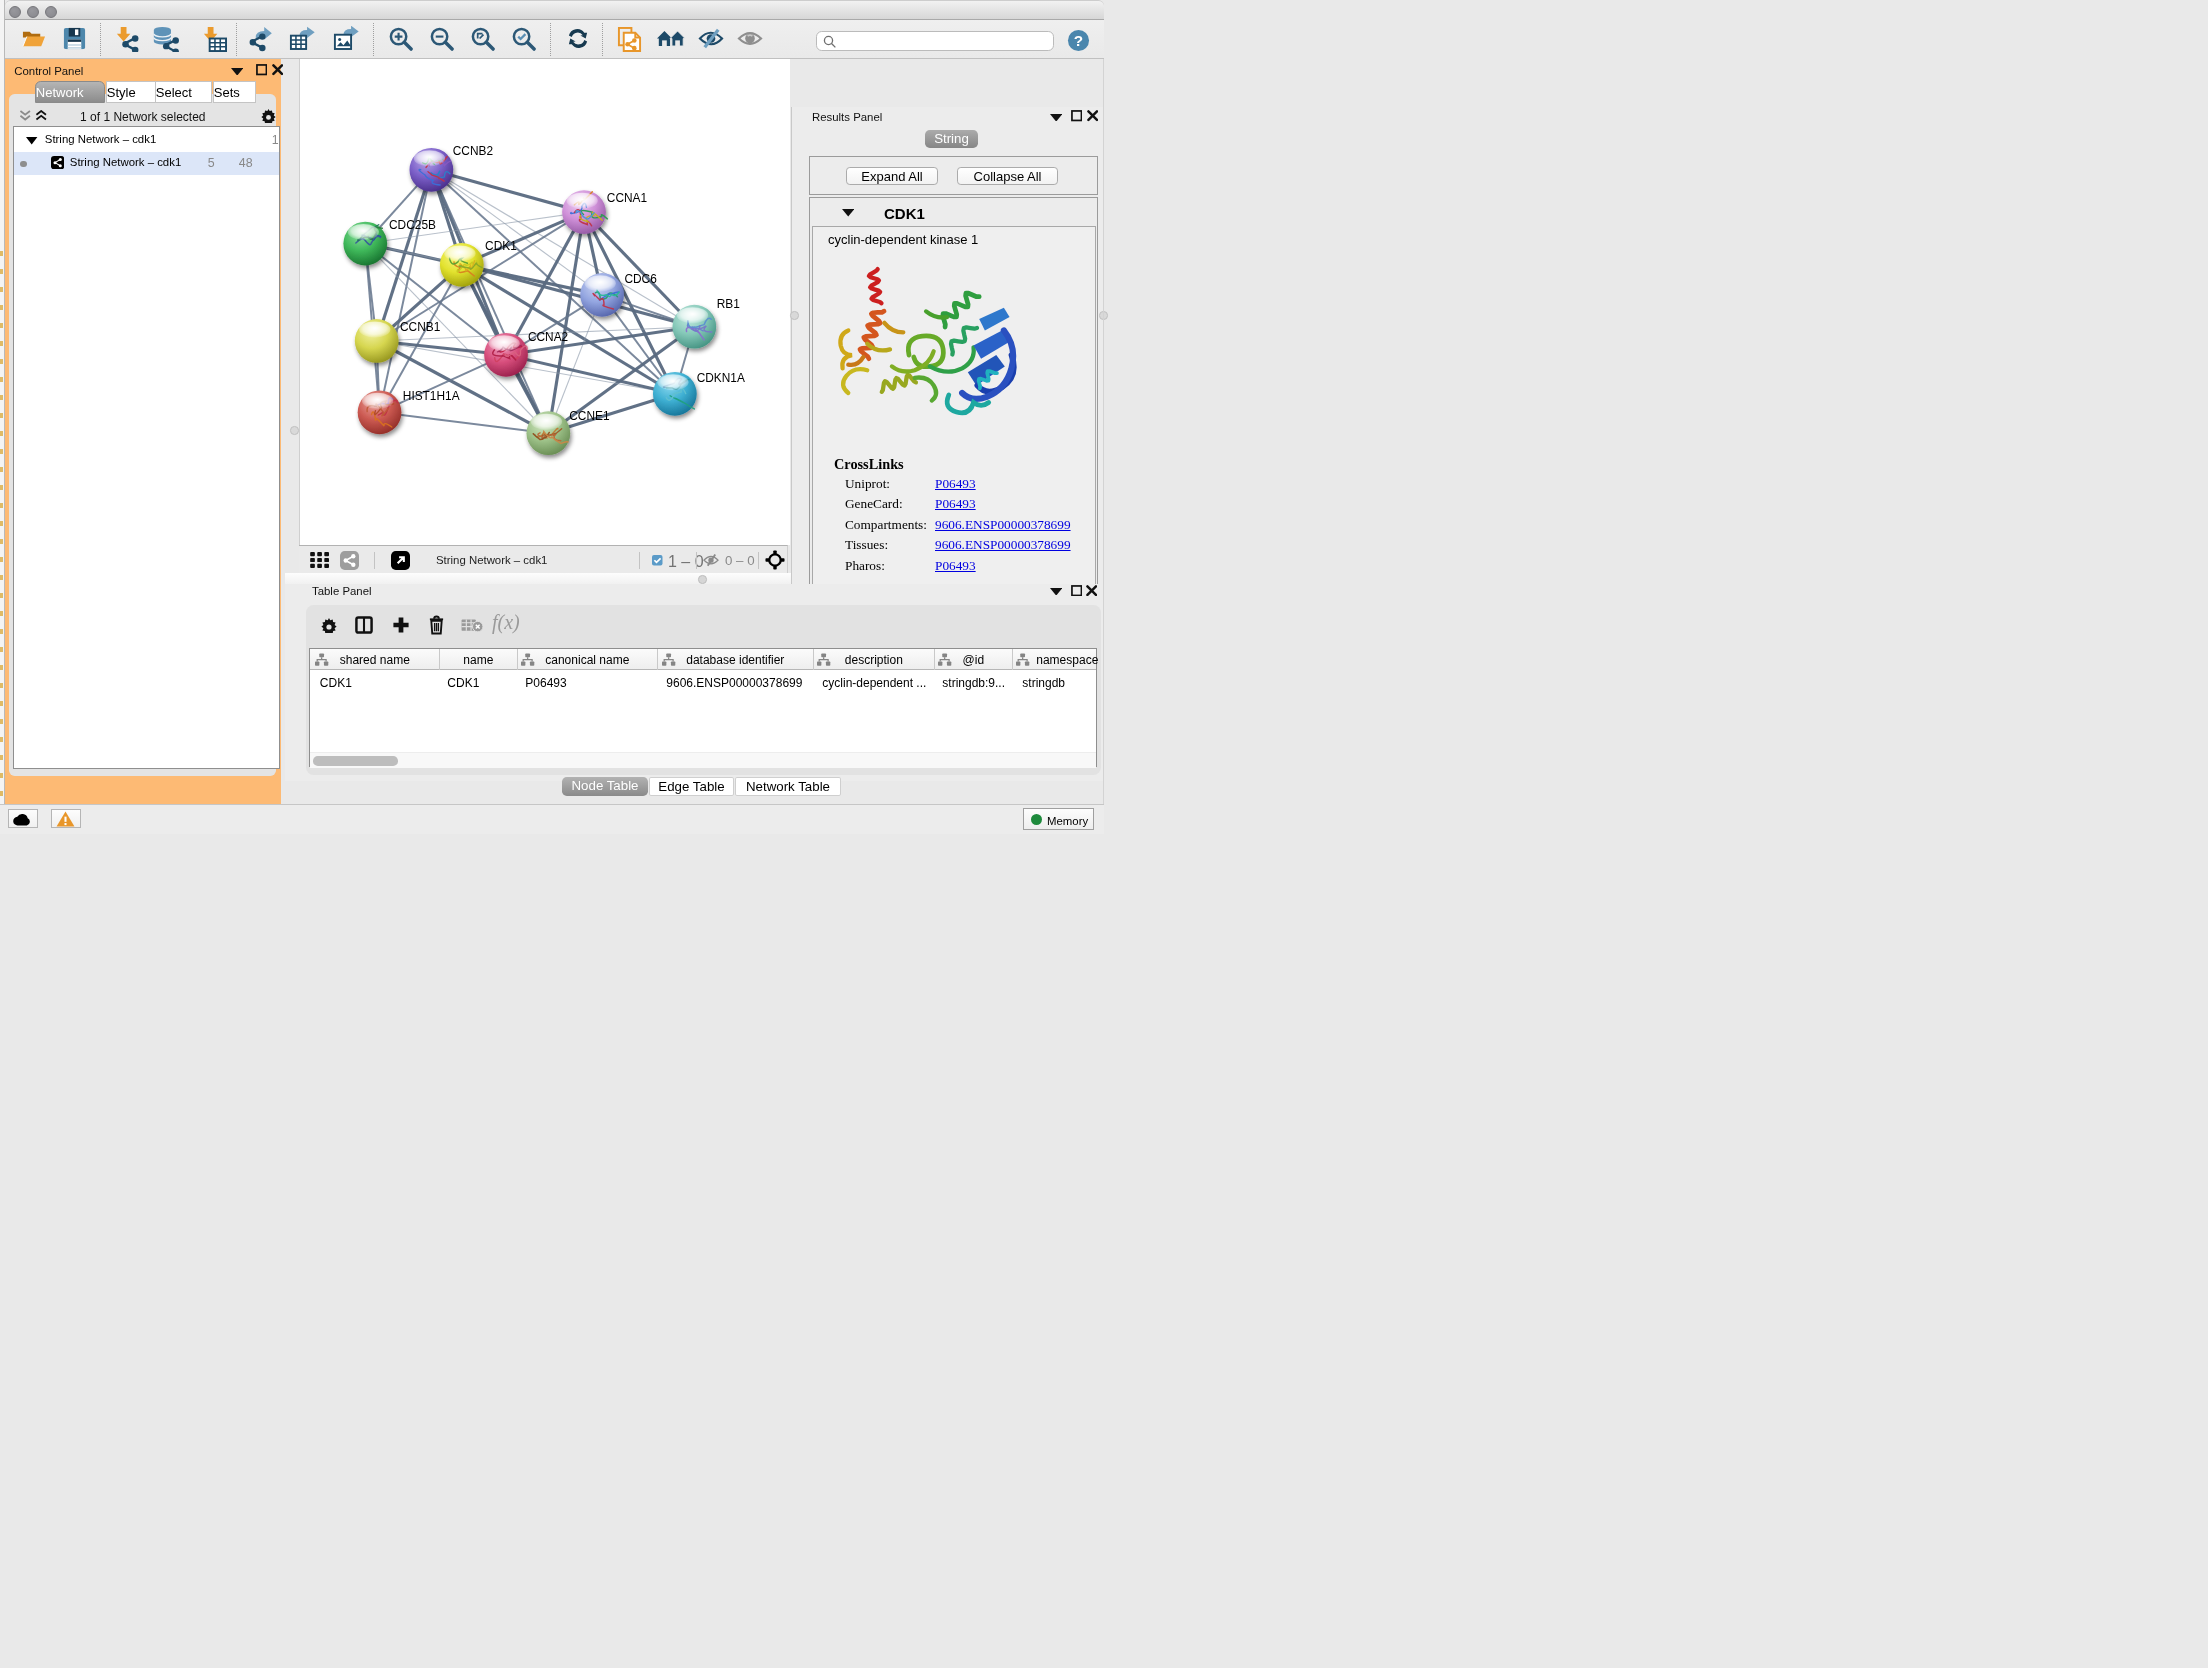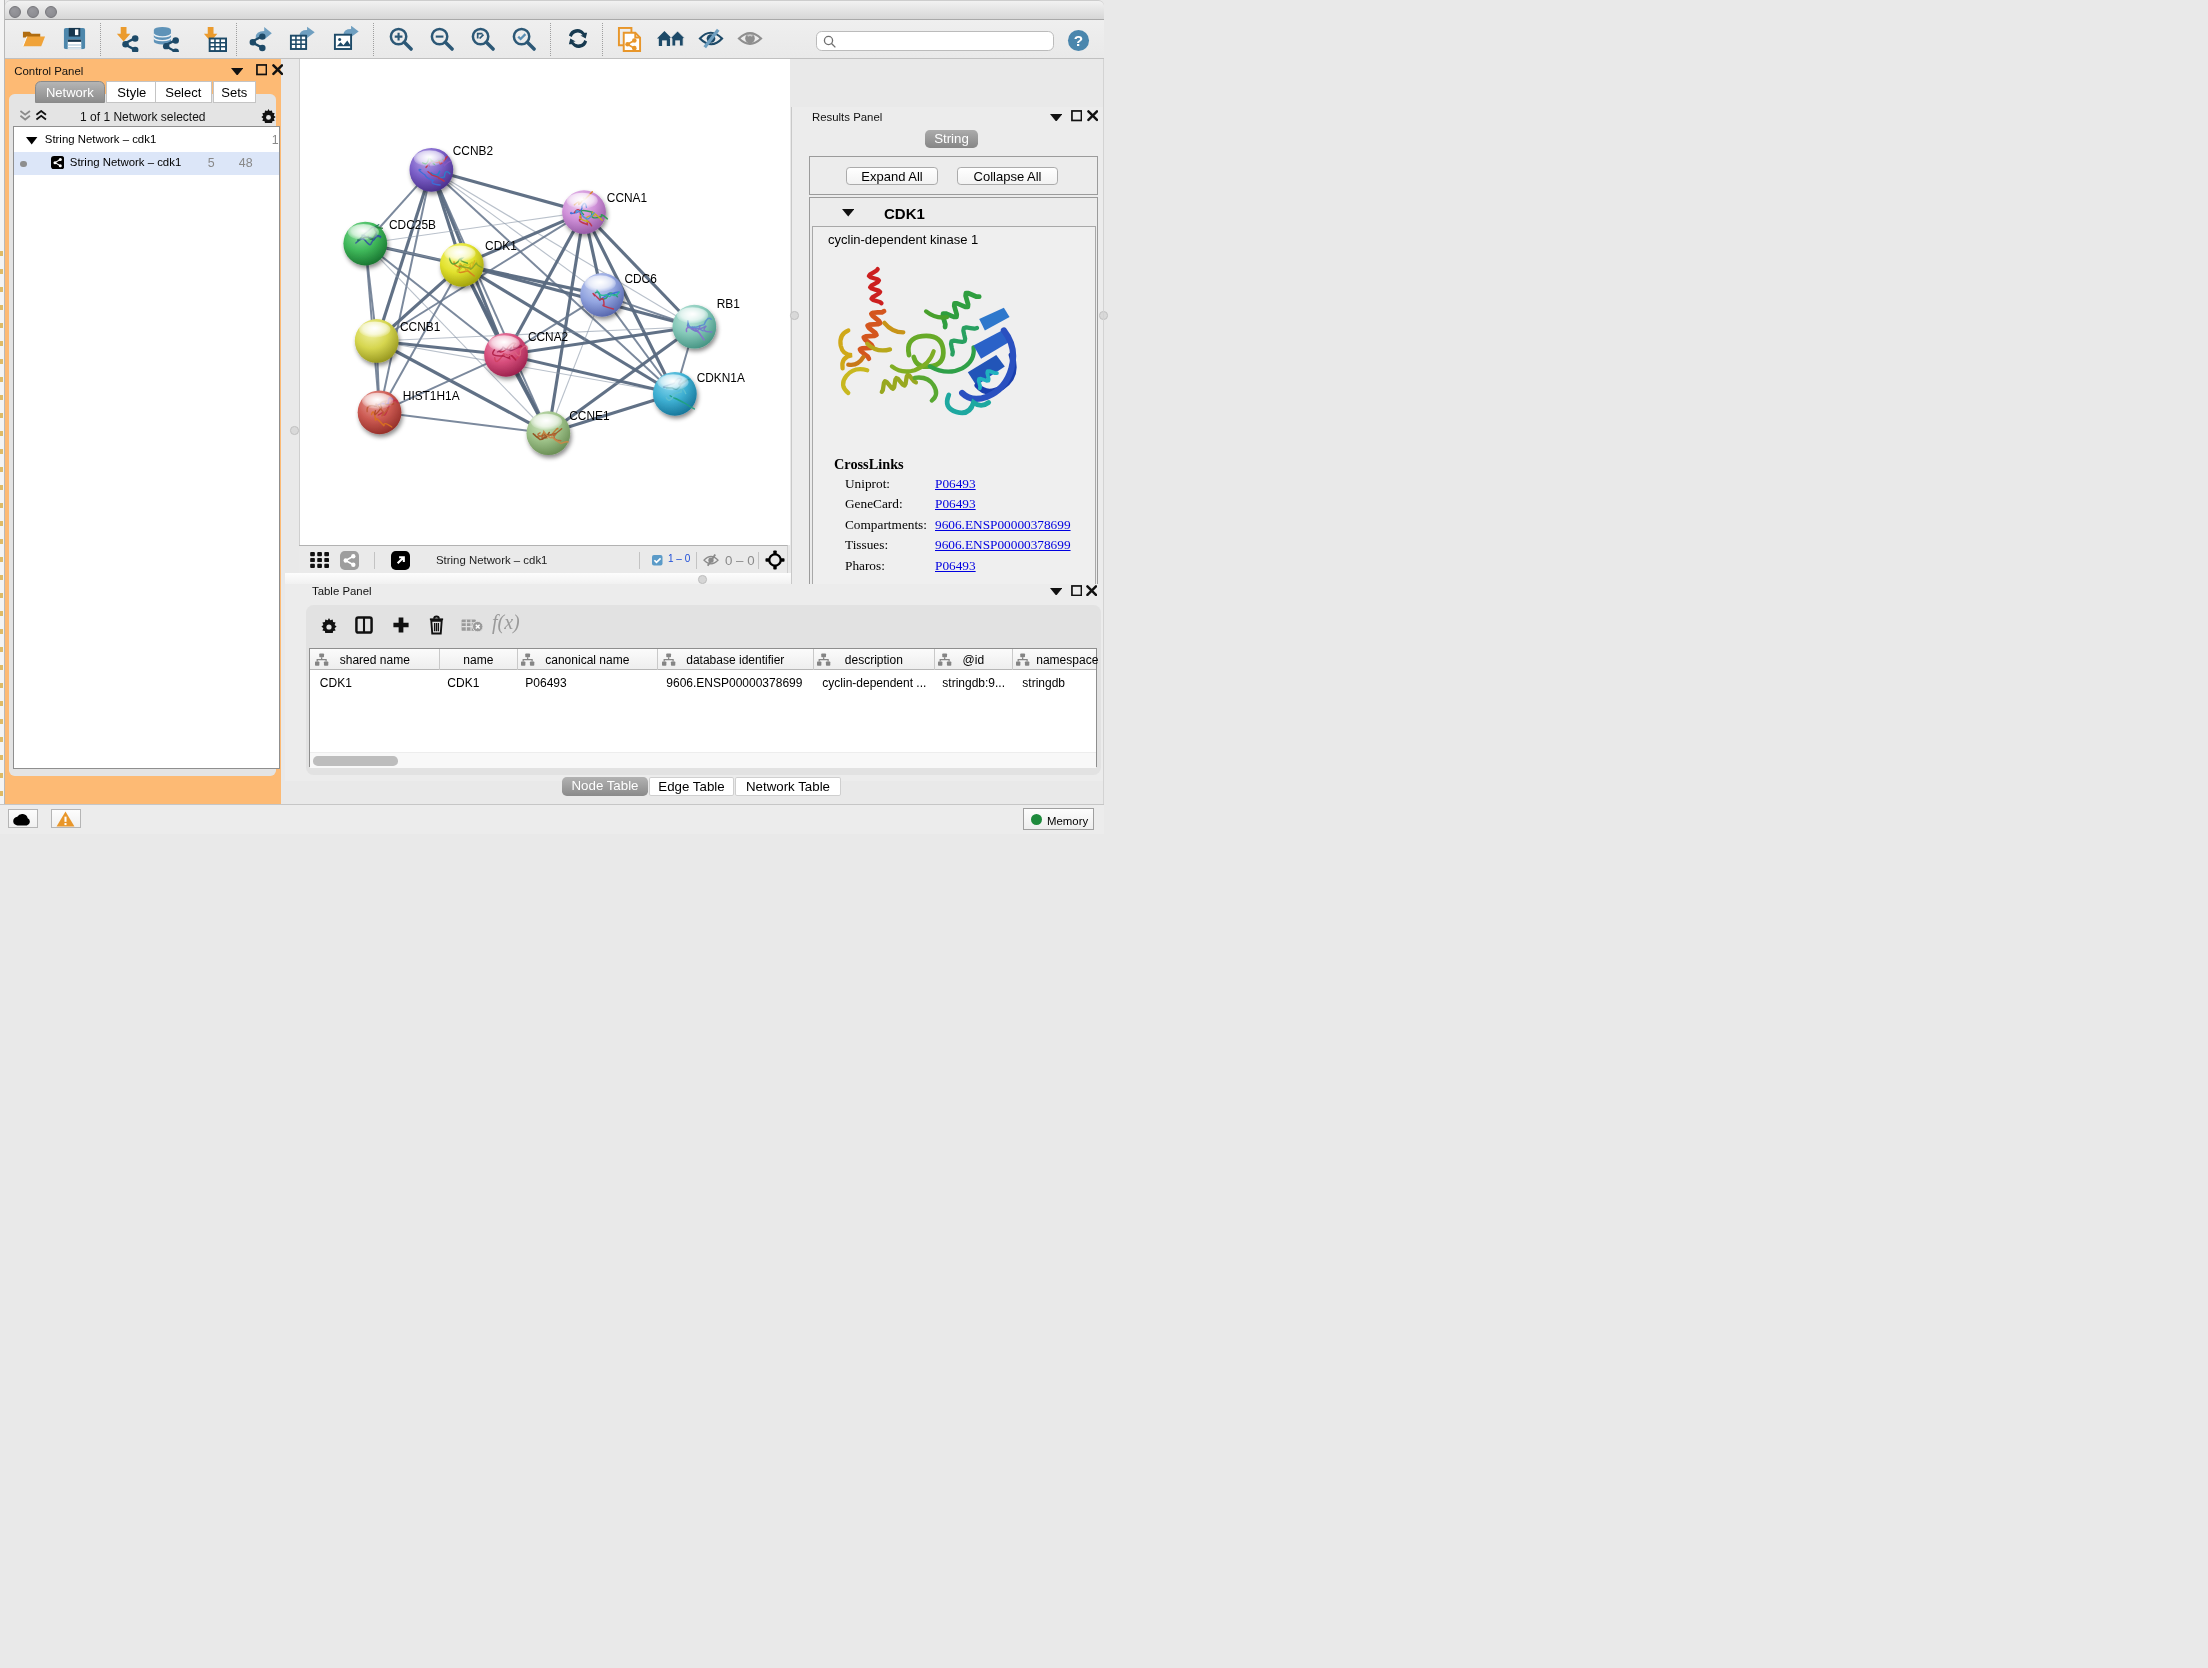--- a/index.html
+++ b/index.html
@@ -10,21 +10,21 @@
   .tl { top:4.8px; width:12px; height:12px; border-radius:50%; background:radial-gradient(circle at 40% 35%, #98989d, #87878c); border:0.5px solid #75757a; }
   #title { left:0; top:3.3px; width:1099px; text-align:center; font-size:12.4px; font-weight:bold; color:#3e3e3e; letter-spacing:0.1px; }
   #toolbar { left:4.8px; top:20px; width:1099px; height:39px; background:linear-gradient(#efefef,#e9e9e9); border-bottom:1px solid #c0c0c0; }
   .tsep { top:2.9px; height:33px; width:1px; border-left:1px dotted #9f9f9f; }
   .ticon { top:5.7px; }
   #searchbox { left:811px; top:10.5px; width:238px; height:20px; background:#fff; border:1px solid #bbb; border-radius:5.7px; }
   
   #ctrlpanel { left:4.8px; top:59px; width:276px; height:745px; background:#fdba74; }
   .ptitle { font-size:11.4px; color:#111; }
   #cp-card { left:3.8px; top:35px; width:267px; height:682px; background:#e4e4e4; border-radius:5.7px; }
-  .tab { top:22px; height:22px; font-size:13px; color:#000; background:#fff; border:1px solid #c4c4c4; text-align:center; line-height:21px; }
+  .tab { top:22px; height:22px; font-size:13px; color:#000; background:#fff; border:1px solid #c4c4c4; line-height:21px; }
   .tabsel { background:linear-gradient(#b5b5b5,#8c8c8c); color:#fff; border:1px solid #8a8a8a; border-radius:5.7px 5.7px 0 0; }
   #cp-list { left:8px; top:67px; width:267px; height:643px; background:#fff; border:1px solid #8f8f8f; }
   .row2 { background:#dce6f8; }
   
   #canvas { left:299px; top:59px; width:491px; height:486px; background:#fff; border-left:1px solid #cfcfcf; }
   #nettb { left:299px; top:545px; width:489px; height:28px; background:#eaeaea; border-top:1px solid #b2b2b2; border-right:1px solid #cfcfcf;}
   .ntsep { top:5.7px; height:17px; width:1px; background:#c3c3c3; }
   #hsplit { left:285px; top:573px; width:819px; height:11px; background:linear-gradient(#fdfdfd,#f1f1f1); }
   
   #results { left:791px; top:59px; width:313px; height:514px; background:#ececec; border-left:1px solid #c9c9c9;margin-top:48px; }
@@ -523,21 +523,21 @@
   <svg class="abs" style="left:92px;top:4.8px" width="19" height="19" viewBox="0 0 20 20">
     <rect width="20" height="20" rx="5" fill="#000"></rect>
     <path d="M7 13 L13 7 M8.5 6.5 h5 v5" stroke="#fff" stroke-width="2.2" fill="none"></path>
   </svg>
   <div class="abs" style="left:137px;top:7.6px;font-size:11.4px;color:#222">String Network – cdk1</div>
   <div class="abs ntsep" style="left:340px"></div>
   <svg class="abs" style="left:353px;top:9px" width="10.5" height="10.5" viewBox="0 0 11 11">
     <rect width="11" height="11" rx="2" fill="#5b9bc8"></rect>
       <path d="M2.5 5.5 l2.2 2.2 L9 3.5" stroke="#fff" stroke-width="1.8" fill="none"></path>
   </svg>
-  <div class="abs" style="left:369px;top:6.7px;font-size:10px;color:#1d4ed8">1 – 0</div>
+  <div class="abs" style="left:369px;top:6.7px;font-size:16px;color:#737373">1 – 0</div>
   <div class="abs ntsep" style="left:397px"></div>
   <svg class="abs" style="left:404px;top:6.7px" width="16" height="14.3" viewBox="0 0 17 15">
     <path d="M1 7.5 q7.5 -8 15 0 q-7.5 8 -15 0 z" fill="none" stroke="#8a8a8a" stroke-width="1.4"></path>
     <circle cx="8.5" cy="7.5" r="2.8" fill="#8a8a8a"></circle>
     <path d="M13 1.5 L5 13.5" stroke="#8a8a8a" stroke-width="2"></path>
   </svg>
   <div class="abs" style="left:426px;top:6.7px;font-size:13.3px;color:#8a8a8a">0 – 0</div>
   <div class="abs ntsep" style="left:459px"></div>
   <svg class="abs" style="left:466px;top:4.3px" width="20" height="20" viewBox="0 0 21 21">
     <circle cx="10.5" cy="10.5" r="6" fill="none" stroke="#000" stroke-width="2.4"></circle>

